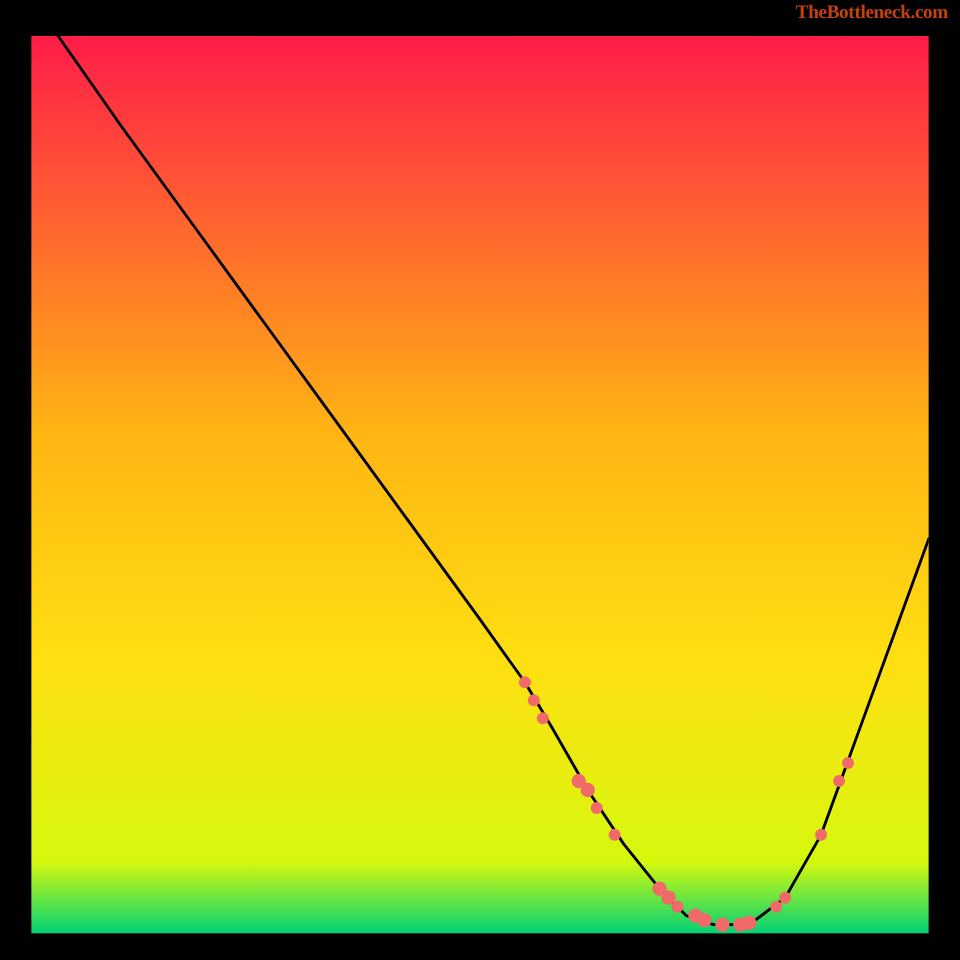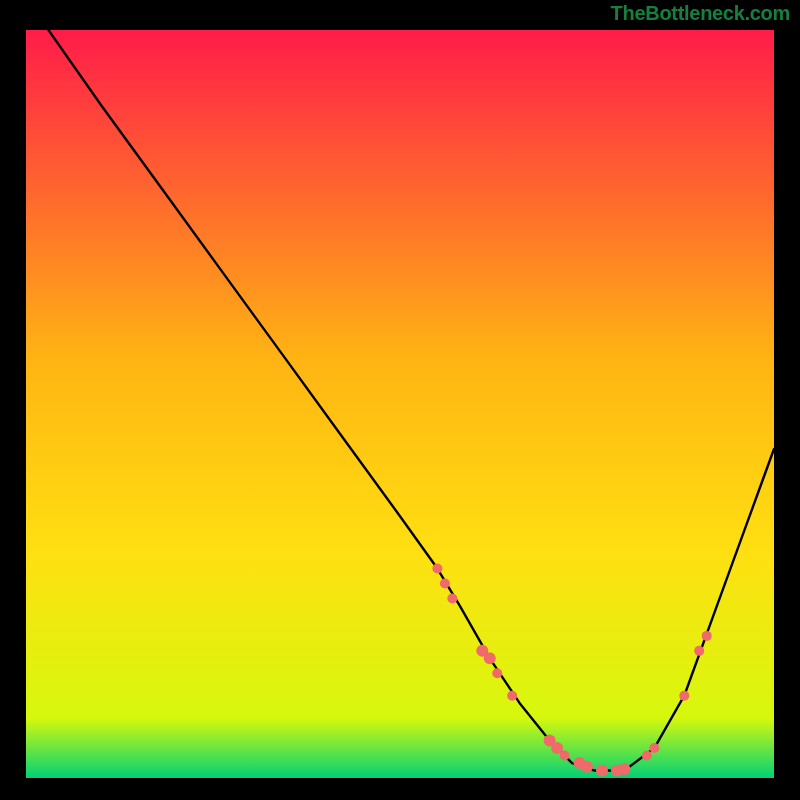--- a/index.html
+++ b/index.html
@@ -13,24 +13,24 @@
   .root {
     position: relative;
     width: 800px;
     height: 800px;
     background: #000000;
   }
   .watermark {
     position: absolute;
     top: 2px;
     right: 10px;
-    font-family: Liberation Sans, sans-serif;
-    font-size: 20px;
+    font-family: Liberation Serif, serif;
+    font-size: 16px;
     font-weight: 600;
-    color: #15803d;
+    color: #c2410c;
     letter-spacing: -0.3px;
   }
   .plot-wrap {
     position: absolute;
     left: 26px;
     top: 30px;
     width: 748px;
     height: 748px;
   }
   svg.plot {

